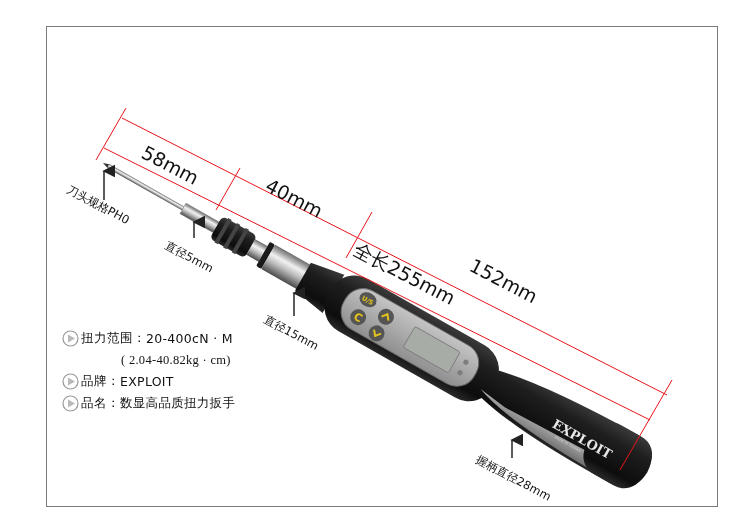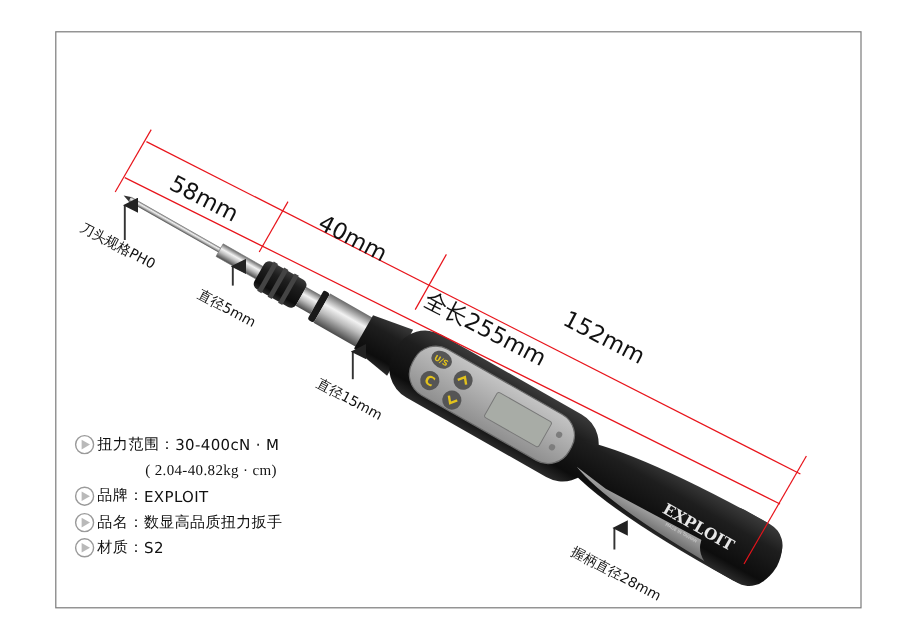--- a/index.html
+++ b/index.html
@@ -1,21 +1,21 @@
 <!DOCTYPE html>
 <html><head>
 <meta charset="utf-8">
 <style>
   html,body{margin:0;padding:0;background:#ffffff;}
   body{width:750px;height:527px;position:relative;overflow:hidden;
        font-family:"DejaVu Sans","Liberation Sans",sans-serif;}
   .frame{position:absolute;left:46px;top:26px;width:672px;height:481px;
          border:1px solid #7a7a7a;box-sizing:border-box;}
   svg.art{position:absolute;left:0;top:0;}
-  .specs{position:absolute;left:62px;top:360px;}
+  .specs{position:absolute;left:62px;top:328px;}
   .spec{display:flex;align-items:center;height:21.5px;font-size:12.5px;color:#111;}
   .spec .bullet{width:17px;height:17px;margin-right:2px;flex:0 0 17px;}
   .spec .lbl{letter-spacing:0.5px;}
   .spec.cont{padding-left:59px;font-family:Liberation Serif, serif;}
   .spec .val{letter-spacing:0.3px;}
 </style>
 </head>
 <body>
 
 <div class="frame"></div>
@@ -133,42 +133,34 @@
   </g>
 </svg>
 
 <div class="specs">
   <div class="spec">
     <svg class="bullet" viewBox="0 0 17 17">
         <circle cx="8.5" cy="8.5" r="7.5" fill="#fff" stroke="#9a9a9a" stroke-width="1.2"></circle>
         <path d="M6,4.5 L13,8.5 L6,12.5 Z" fill="#b9b9b9"></path>
       </svg>
     <span class="lbl">扭力范围：</span>
-      <span class="val">30-400cN · M</span>
+      <span class="val">20-400cN · M</span>
   </div>
   <div class="spec cont">
     <span class="val">( 2.04-40.82kg · cm)</span>
   </div>
   <div class="spec">
     <svg class="bullet" viewBox="0 0 17 17">
         <circle cx="8.5" cy="8.5" r="7.5" fill="#fff" stroke="#9a9a9a" stroke-width="1.2"></circle>
         <path d="M6,4.5 L13,8.5 L6,12.5 Z" fill="#b9b9b9"></path>
       </svg>
     <span class="lbl">品牌：</span>
       <span class="val">EXPLOIT</span>
   </div>
   <div class="spec">
     <svg class="bullet" viewBox="0 0 17 17">
         <circle cx="8.5" cy="8.5" r="7.5" fill="#fff" stroke="#9a9a9a" stroke-width="1.2"></circle>
         <path d="M6,4.5 L13,8.5 L6,12.5 Z" fill="#b9b9b9"></path>
       </svg>
     <span class="lbl">品名：</span>
       <span class="val">数显高品质扭力扳手</span>
   </div>
-  <div class="spec">
-    <svg class="bullet" viewBox="0 0 17 17">
-        <circle cx="8.5" cy="8.5" r="7.5" fill="#fff" stroke="#9a9a9a" stroke-width="1.2"></circle>
-        <path d="M6,4.5 L13,8.5 L6,12.5 Z" fill="#b9b9b9"></path>
-      </svg>
-    <span class="lbl">材质：</span>
-      <span class="val">S2</span>
-  </div>
 </div>
 
 </body></html>

